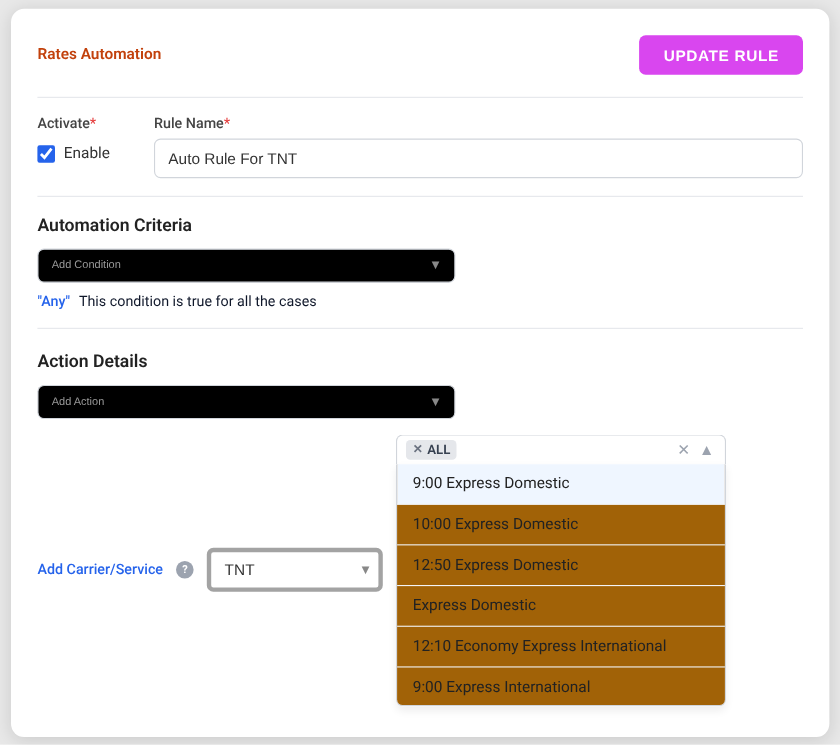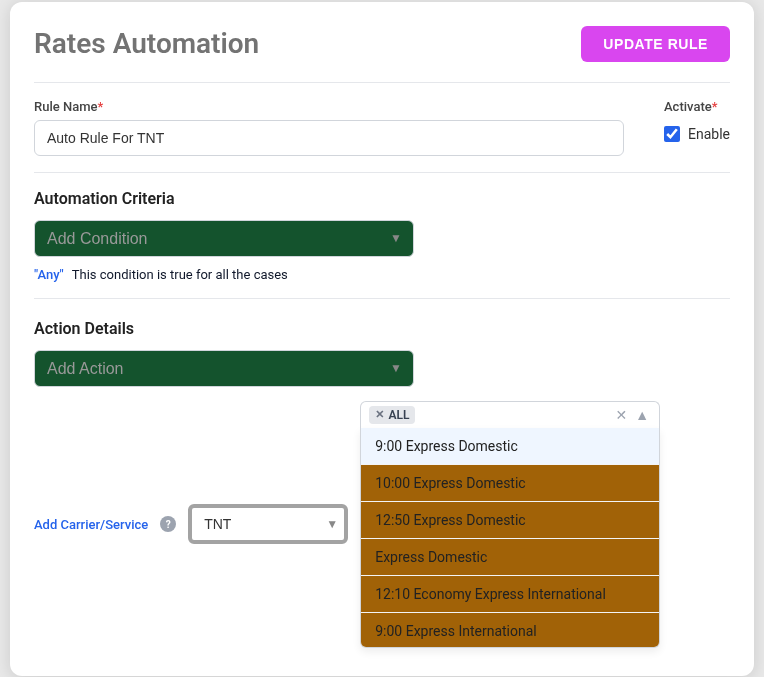--- a/index.html
+++ b/index.html
@@ -25,23 +25,23 @@
     }
 
     .card-header {
       display: flex;
       align-items: center;
       justify-content: space-between;
       margin-bottom: 20px;
     }
 
     .card-title {
-      font-size: 28px;
+      font-size: 14px;
       font-weight: 600;
-      color: #737373;
+      color: #c2410c;
     }
 
     .update-rule-btn {
       background: #d946ef;
       color: #fff;
       border: none;
       border-radius: 6px;
       padding: 10px 22px;
       font-size: 14px;
       font-weight: 700;
@@ -127,23 +127,23 @@
       width: 380px;
     }
 
     .select-wrapper select {
       appearance: none;
       -webkit-appearance: none;
       width: 100%;
       border: 1px solid #d1d5db;
       border-radius: 6px;
       padding: 9px 36px 9px 12px;
-      font-size: 16px;
+      font-size: 10px;
       color: #999;
-      background: #14532d;
+      background: #000000;
       cursor: pointer;
       outline: none;
     }
 
     .select-wrapper .chevron {
       position: absolute;
       right: 12px;
       top: 50%;
       transform: translateY(-50%);
       pointer-events: none;
@@ -321,34 +321,34 @@
 <div class="card">
 
   <div class="card-header">
     <h1 class="card-title">Rates Automation</h1>
     <button class="update-rule-btn">UPDATE RULE</button>
   </div>
 
   <hr class="divider">
 
   <div class="form-row">
-    <div class="form-group form-group-wide">
-      <label class="form-label">
-        <span>Rule Name</span><span class="required">*</span>
-      </label>
-      <input class="form-input" type="text" value="Auto Rule For TNT" style="">
-    </div>
     <div class="form-group activate-row">
       <label class="form-label">
         <span>Activate</span><span class="required">*</span>
       </label>
       <div class="checkbox-row">
         <input type="checkbox" id="enable-chk" checked="" style="">
         <label for="enable-chk">Enable</label>
       </div>
+    </div>
+    <div class="form-group form-group-wide">
+      <label class="form-label">
+        <span>Rule Name</span><span class="required">*</span>
+      </label>
+      <input class="form-input" type="text" value="Auto Rule For TNT" style="">
     </div>
   </div>
 
   <hr class="divider">
 
   <div>
     <div class="section-title">Automation Criteria</div>
 
     <div class="select-wrapper">
       <select><option value="" disabled="" selected="">Add Condition</option></select>

